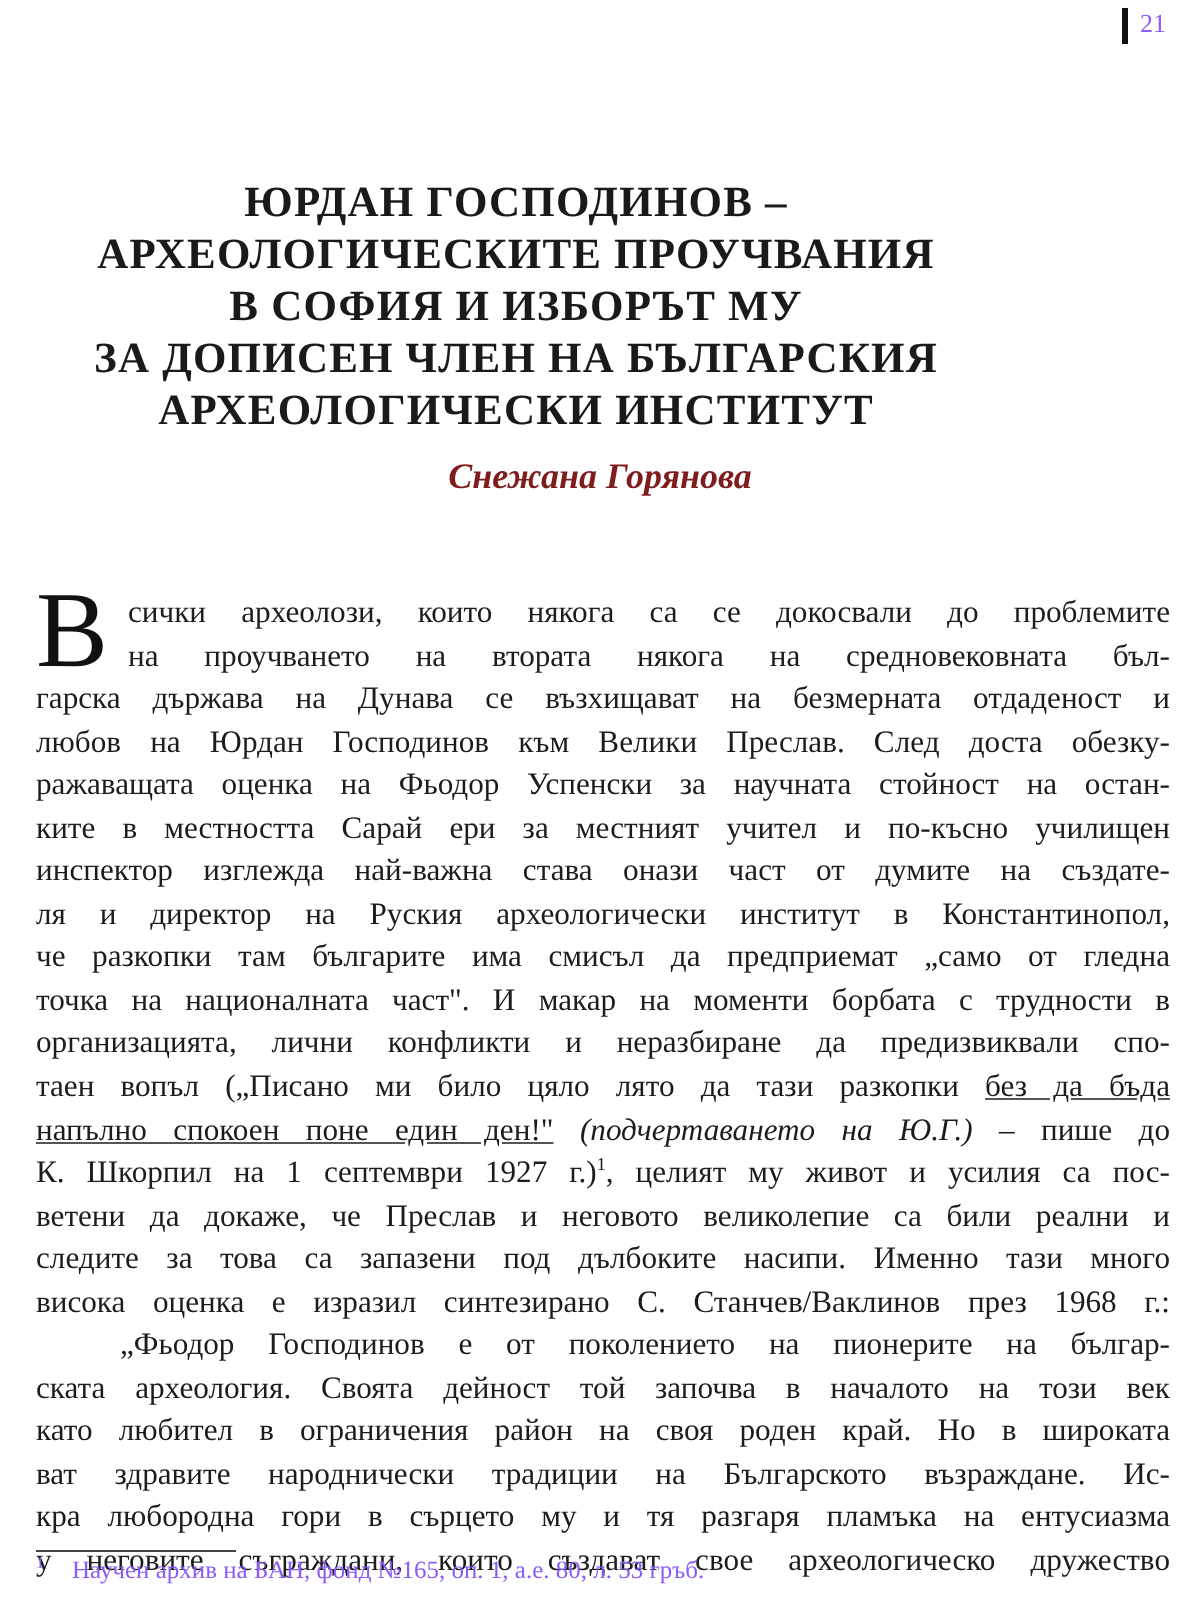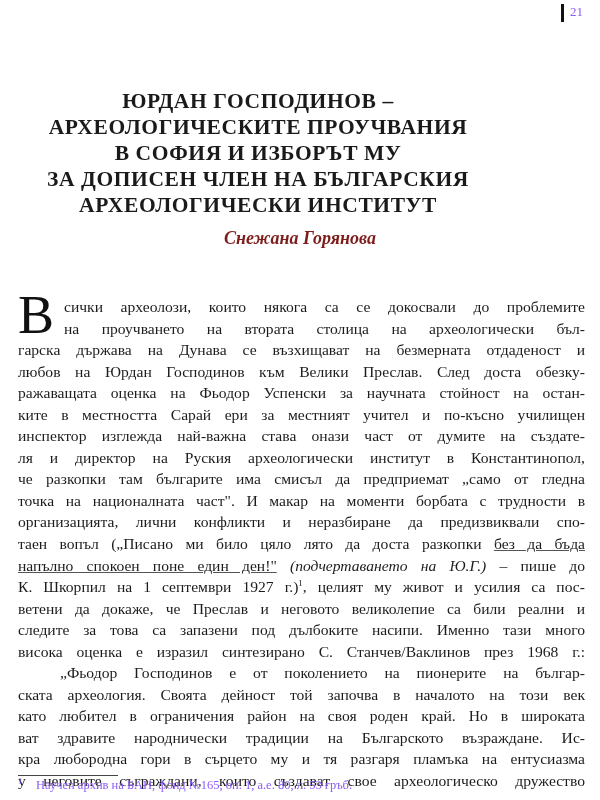--- a/index.html
+++ b/index.html
@@ -43,31 +43,31 @@
   <div>В СОФИЯ И ИЗБОРЪТ МУ</div>
   <div>ЗА ДОПИСЕН ЧЛЕН НА БЪЛГАРСКИЯ</div>
   <div>АРХЕОЛОГИЧЕСКИ ИНСТИТУТ</div>
 </div>
 
 <div class="author">Снежана Горянова</div>
 
 <div class="body">
   <span class="dropcap">В</span>
   <div class="line cap">сички археолози, които някога са се докосвали до проблемите</div>
-  <div class="line cap">на проучването на втората столица на археологически бъл-</div>
+  <div class="line cap">на проучването на втората някога на средновековната бъл-</div>
   <div class="line">гарска държава на Дунава се възхищават на безмерната отдаденост и</div>
   <div class="line">любов на Юрдан Господинов към Велики Преслав. След доста обезку-</div>
   <div class="line">ражаващата оценка на Фьодор Успенски за научната стойност на остан-</div>
   <div class="line">ките в местността Сарай ери за местният учител и по-късно училищен</div>
   <div class="line">инспектор изглежда най-важна става онази част от думите на създате-</div>
   <div class="line">ля и директор на Руския археологически институт в Константинопол,</div>
   <div class="line">че разкопки там българите има смисъл да предприемат „само от гледна</div>
   <div class="line">точка на националната част". И макар на моменти борбата с трудности в</div>
   <div class="line">организацията, лични конфликти и неразбиране да предизвиквали спо-</div>
-  <div class="line"><span>таен вопъл („Писано ми било цяло лято да доста разкопки </span><span class="u">без да бъда</span></div>
+  <div class="line"><span>таен вопъл („Писано ми било цяло лято да тази разкопки </span><span class="u">без да бъда</span></div>
   <div class="line"><span class="u">напълно спокоен поне един ден!"</span><span class="i"> (подчертаването на Ю.Г.)</span><span> – пише до</span></div>
   <div class="line"><span>К. Шкорпил на 1 септември 1927 г.)</span><sup>1</sup><span>, целият му живот и усилия са пос-</span></div>
   <div class="line">ветени да докаже, че Преслав и неговото великолепие са били реални и</div>
   <div class="line">следите за това са запазени под дълбоките насипи. Именно тази много</div>
   <div class="line">висока оценка е изразил синтезирано С. Станчев/Ваклинов през 1968 г.:</div>
   <div class="line indent">„Фьодор Господинов е от поколението на пионерите на българ-</div>
   <div class="line">ската археология. Своята дейност той започва в началото на този век</div>
   <div class="line">като любител в ограничения район на своя роден край. Но в широката</div>
   <div class="line">ват здравите народнически традиции на Българското възраждане. Ис-</div>
   <div class="line">кра любородна гори в сърцето му и тя разгаря пламъка на ентусиазма</div>

